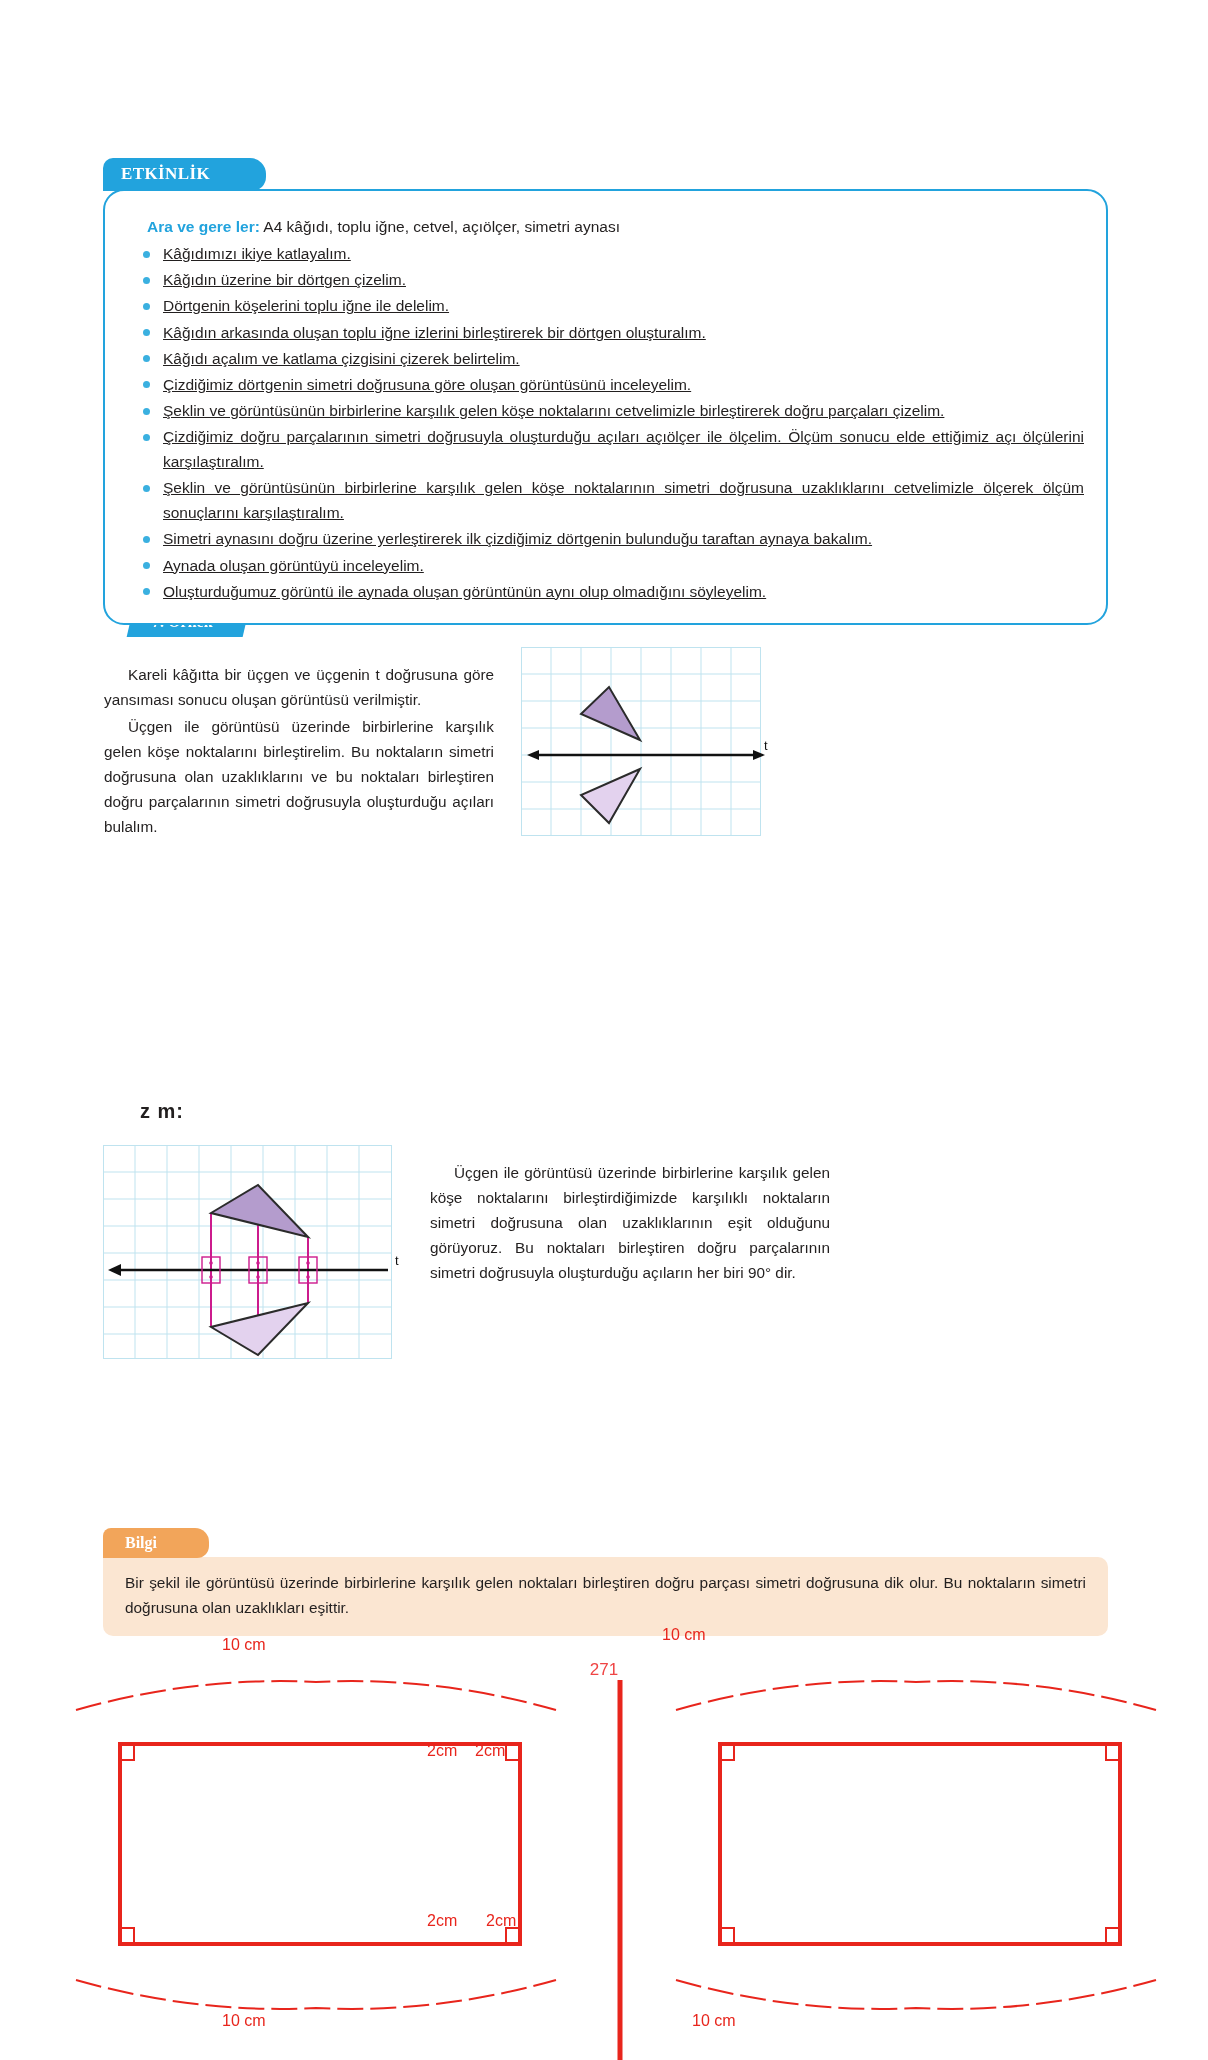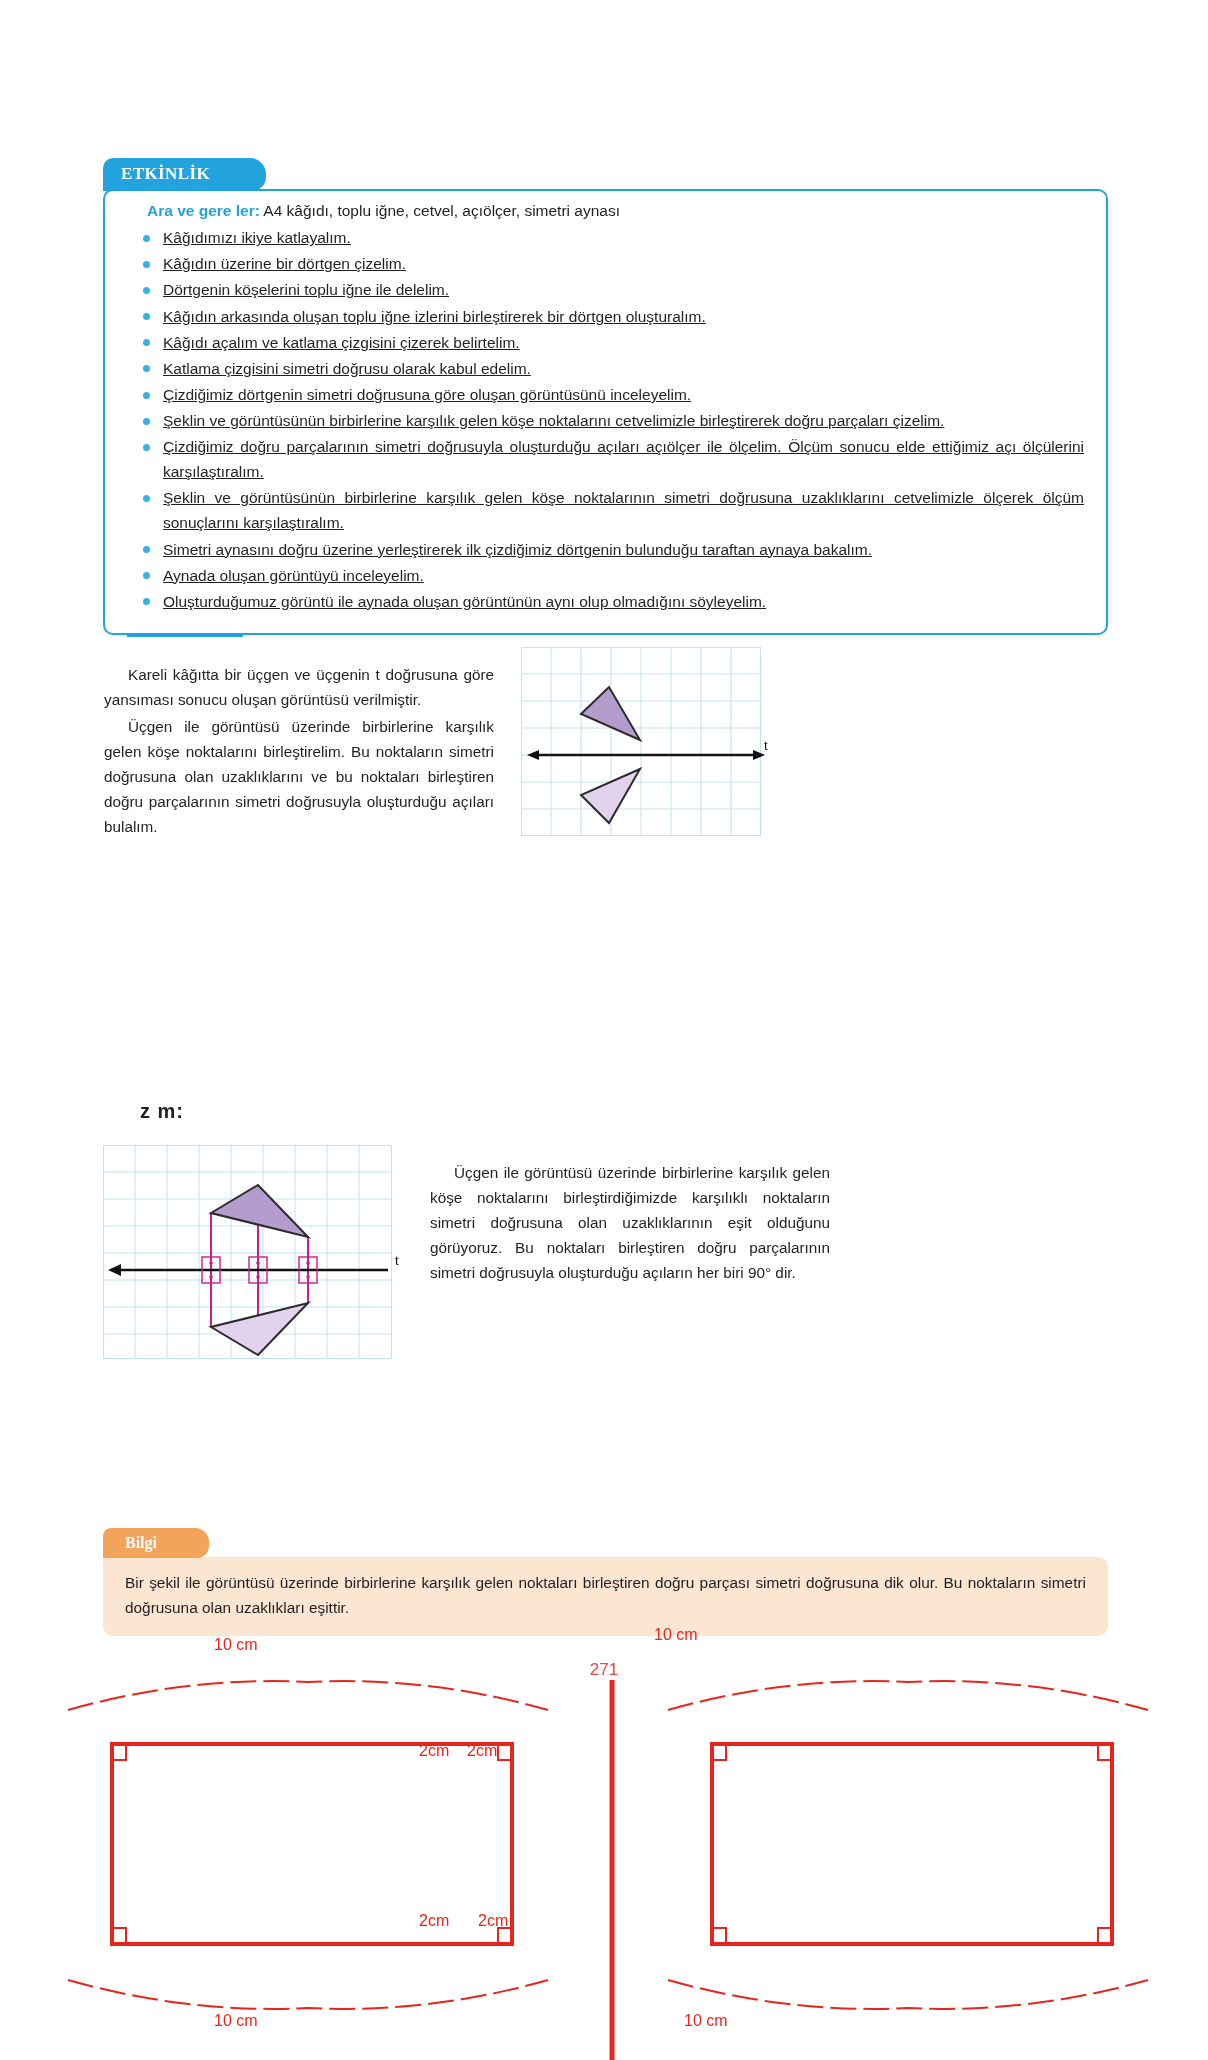--- a/index.html
+++ b/index.html
@@ -22,24 +22,24 @@
     padding:6px 42px 7px 18px;
     border-radius:10px 10px 0 0;
     z-index:3;
     margin-top:45px;
   }
   .tab-etkinlik:after{
     content:""; position:absolute; right:-14px; top:0; width:30px; height:100%;
     background:#22a3dd; border-radius:0 16px 14px 0;
   }
   .etkinlik-box {
-    border:2px solid #22a3dd; border-radius:10px;
+    border:2px solid #22a3dd; border-radius:21px;
     background:#ffffff;
     margin-top:-2px;
-    padding:6px 22px 18px 22px;
+    padding:22px 22px 18px 22px;
     position:relative; z-index:1;
   }
   .tools-line { font-size:15.5px; line-height:1.5; margin:2px 0 3px 20px; }
   .tools-label { color:#22a3dd; font-weight:bold; }
 
   ul.bl { list-style:none; margin:0; padding:0; }
   ul.bl li {
     position:relative; padding-left:36px;
     font-size:15.5px; line-height:1.62;
     margin:1px 0;
@@ -99,42 +99,41 @@
     padding:14px 22px 16px 22px; margin-top:-1px;
     font-size:15.4px; line-height:1.6; text-align:justify;
   }
 
   .pagenum{
     position:absolute; left:0; top:1660px; width:1208px;
     text-align:center; font-size:17px; color:#ef4444;
   }
 
   
-  .bottom-fig{ position:absolute; left:8px; top:1680px; width:1128px; height:380px; }
+  .bottom-fig{ position:absolute; left:16px; top:1680px; width:1128px; height:380px; }
   .lbl-red{
     position:absolute; color:#e8251c; font-size:16px; font-family:"Liberation Sans",sans-serif;
   }
 </style>
 </head>
 <body>
 
 <div class="etkinlik-wrap">
   <div class="tab-etkinlik">ETKİNLİK</div>
   <div class="etkinlik-box">
     <div class="tools-line">
       <span class="tools-label">Ara  ve gere ler:</span>
       <span>A4 kâğıdı, toplu iğne, cetvel, açıölçer, simetri aynası</span>
     </div>
     <ul class="bl">
       <li>Kâğıdımızı ikiye katlayalım.</li>
       <li>Kâğıdın üzerine bir dörtgen çizelim.</li>
       <li>Dörtgenin köşelerini toplu iğne ile delelim.</li>
       <li>Kâğıdın arkasında oluşan toplu iğne izlerini birleştirerek bir dörtgen oluşturalım.</li>
       <li>Kâğıdı açalım ve katlama çizgisini çizerek belirtelim.</li>
-      <li>Katlama çizgisini simetri doğrusu olarak kabul edelim.</li>
       <li>Çizdiğimiz dörtgenin simetri doğrusuna göre oluşan görüntüsünü inceleyelim.</li>
       <li class="just">Şeklin ve görüntüsünün birbirlerine karşılık gelen köşe noktalarını cetvelimizle birleştirerek doğru parçaları çizelim.</li>
       <li class="just">Çizdiğimiz doğru parçalarının simetri doğrusuyla oluşturduğu açıları açıölçer ile ölçelim. Ölçüm sonucu elde ettiğimiz açı ölçülerini karşılaştıralım.</li>
       <li class="just">Şeklin ve görüntüsünün birbirlerine karşılık gelen köşe noktalarının simetri doğrusuna uzaklıklarını cetvelimizle ölçerek ölçüm sonuçlarını karşılaştıralım.</li>
       <li class="just"> Simetri aynasını doğru üzerine yerleştirerek ilk çizdiğimiz dörtgenin bulunduğu taraftan aynaya bakalım.</li>
       <li>Aynada oluşan görüntüyü inceleyelim.</li>
       <li>Oluşturduğumuz görüntü ile aynada oluşan görüntünün aynı olup olmadığını söyleyelim.</li>
     </ul>
   </div>
 </div>

